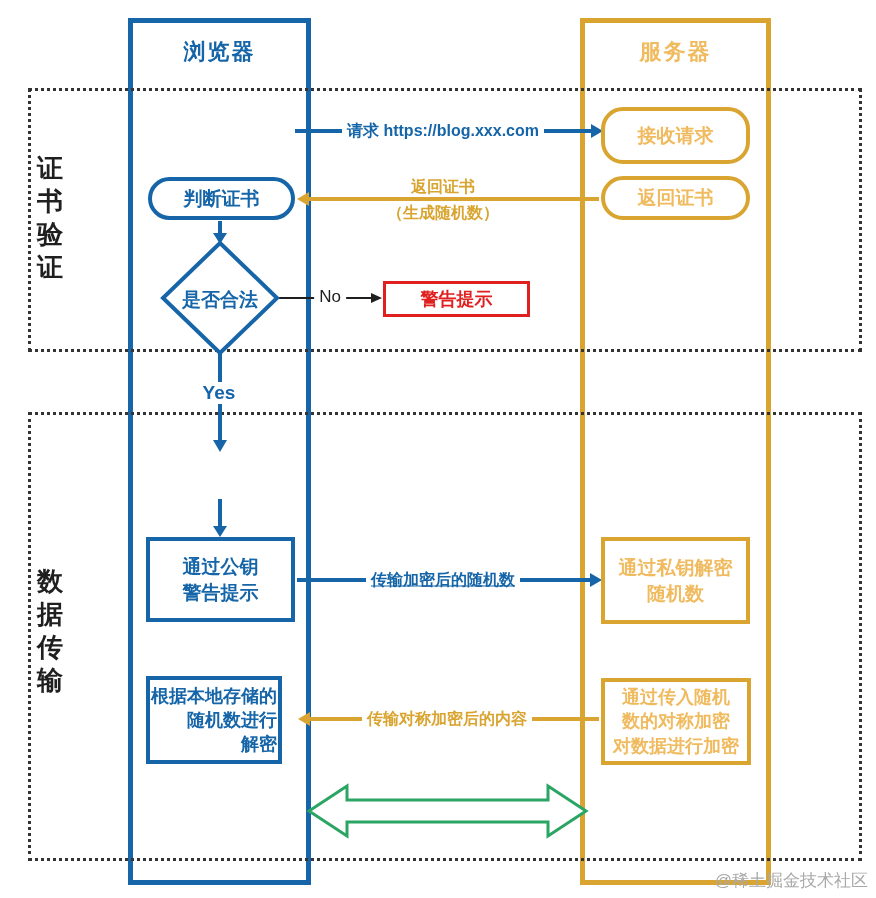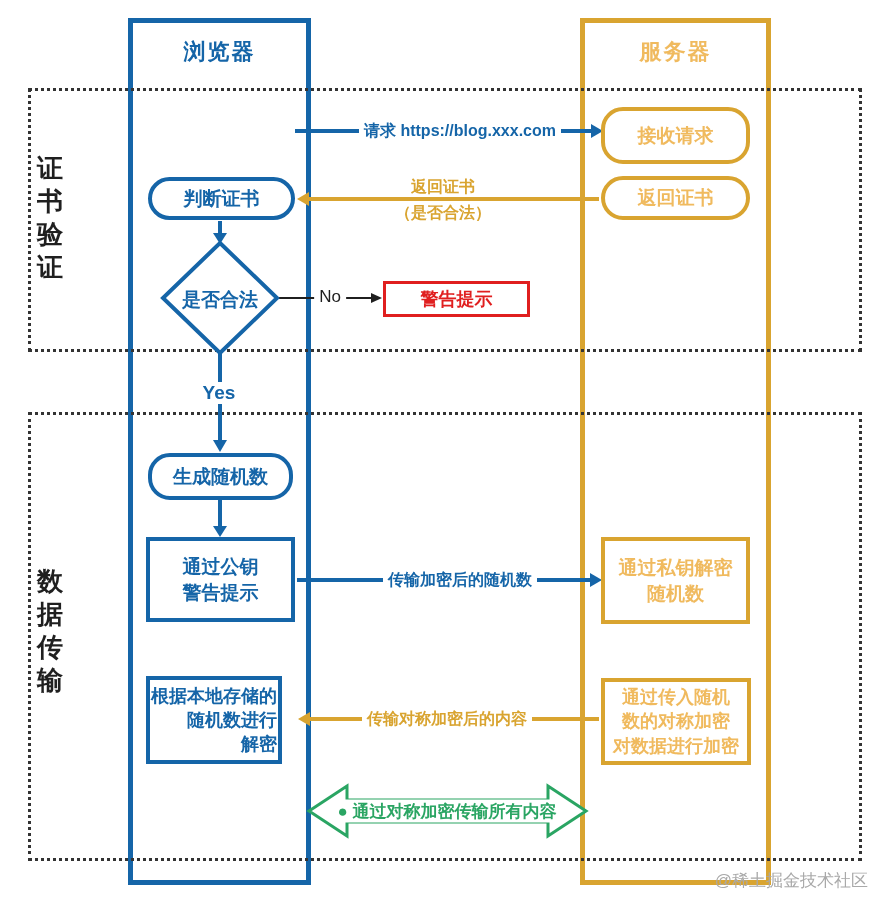--- a/index.html
+++ b/index.html
@@ -33,21 +33,21 @@
     box-sizing:border-box;background:#fff;font-weight:bold;z-index:4;}
   .node .node-label{white-space:pre-line;line-height:1.35;}
   .node.blue{border:4px solid var(--c-blue);color:var(--c-blue);font-size:19px;}
   .node.gold{border:4px solid var(--c-gold);color:var(--c-gold_light);font-size:19px;}
   .node.pill{border-radius:22px;}
   .node.warning{border:3px solid var(--c-red);color:var(--c-red);font-size:18px;background:#fff;}
   .diamond-label{position:absolute;z-index:4;color:var(--c-blue);font-weight:bold;font-size:19px;text-align:center;}
   
   .edge-label{position:absolute;z-index:5;font-weight:bold;transform:translate(-50%,-50%);white-space:nowrap;}
   .edge-label.bg{background:#fff;padding:0 5px;}
-  .edge-label.blue{color:var(--c-blue);font-size:16px;margin-left:17px;}
+  .edge-label.blue{color:var(--c-blue);font-size:16px;}
   .edge-label.gold{color:var(--c-gold);font-size:16px;}
   .edge-label.black{color:var(--c-black);font-size:17px;font-weight:normal;}
   .edge-label.yes{color:var(--c-blue);font-size:19px;}
   .edge-label.green{color:var(--c-green);font-size:17px;background:#fff;padding:0 2px;}
   .edge-label .stack{display:flex;flex-direction:column;gap:5px;text-align:center;}
   .watermark{position:absolute;left:698px;top:869px;width:170px;text-align:right;
     color:var(--c-watermark);font-size:17px;z-index:6;}
 </style>
 </head>
 <body>
@@ -94,23 +94,20 @@
 
     <polygon points="220,243 277,298 220,353 163,298" fill="#ffffff" style="stroke:var(--c-blue)" stroke-width="4"></polygon>
 
     <polygon points="309,811 347,786 347,800 548,800 548,786 586,811 548,836 548,822 347,822 347,836" fill="#ffffff" style="stroke:var(--c-green)" stroke-width="3" stroke-linejoin="miter"></polygon>
   </svg>
 
   <div class="node blue pill" style="left:148px;top:177px;width:147px;height:43px;">
     <span class="node-label">判断证书</span>
   </div>
   <div class="diamond-label" style="left:163px;top:287px;width:114px;">是否合法</div>
-  <div class="node blue pill" style="left:148px;top:453px;width:145px;height:47px;">
-    <span class="node-label">生成随机数</span>
-  </div>
   <div class="node blue" style="left:146px;top:537px;width:149px;height:85px;">
     <span class="node-label">通过公钥
 警告提示</span>
   </div>
   <div class="node blue" style="left:146px;top:676px;width:136px;height:88px;font-size:18px;text-align:right;">
     <span class="node-label">根据本地存储的
 随机数进行
 解密</span>
   </div>
 
@@ -131,24 +128,23 @@
   <div class="node gold" style="left:601px;top:678px;width:150px;height:87px;font-size:18px;">
     <span class="node-label">通过传入随机
 数的对称加密
 对数据进行加密</span>
   </div>
 
   <div class="edge-label blue bg" style="left:443px;top:131px;">请求 https://blog.xxx.com</div>
   <div class="edge-label gold" style="left:443px;top:200px;">
     <span class="stack">
       <span>返回证书</span>
-      <span>（是否合法）</span>
+      <span>（生成随机数）</span>
     </span>
   </div>
   <div class="edge-label black bg" style="left:330px;top:297px;">No</div>
   <div class="edge-label yes bg" style="left:219px;top:393px;">Yes</div>
-  <div class="edge-label blue bg" style="left:443px;top:580px;">传输加密后的随机数</div>
+  <div class="edge-label blue bg" style="left:443px;top:580px;text-decoration:underline;">传输加密后的随机数</div>
   <div class="edge-label gold bg" style="left:447px;top:719px;">传输对称加密后的内容</div>
-  <div class="edge-label green" style="left:447px;top:811px;">● 通过对称加密传输所有内容</div>
 
   <div class="watermark">@稀土掘金技术社区</div>
 
 </div>
 
 </body></html>

